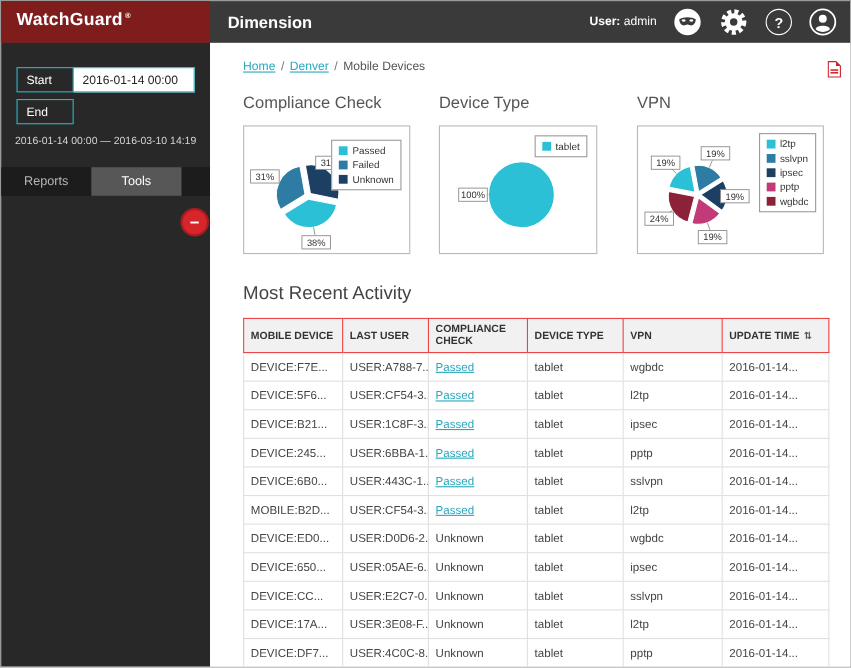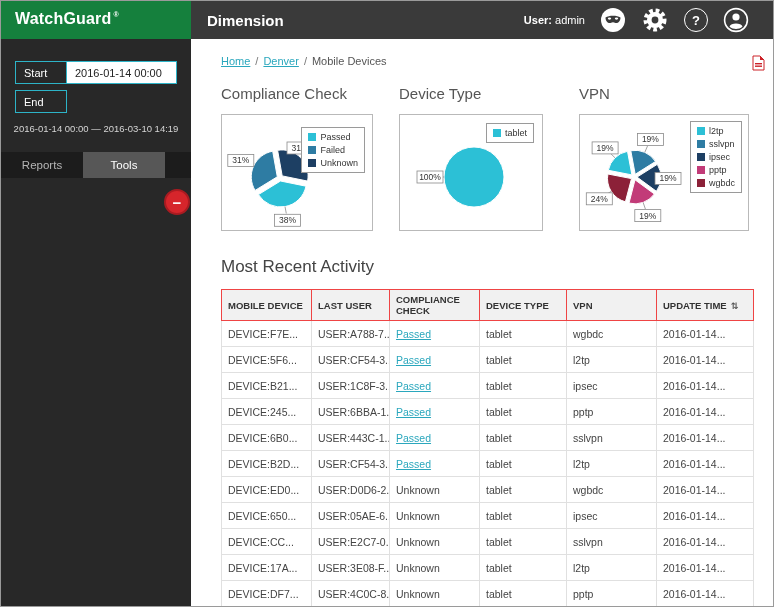--- a/index.html
+++ b/index.html
@@ -2,24 +2,24 @@
 <html><head>
 <meta charset="utf-8">
 <style>
   * { margin:0; padding:0; box-sizing:border-box; }
   html,body { background:#e9e9e9; }
   body { font-family:"Liberation Sans","DejaVu Sans",sans-serif; }
   .app { width:774px; height:607px; border:1px solid #9a9a9a; background:#fff; position:relative; overflow:hidden; }
 
   
   .topbar { height:38px; background:#3a3a3a; display:flex; align-items:center; }
-  .logo { width:190px; height:38px; background:#15803d; color:#fff; display:flex; align-items:flex-start; padding:9px 0 0 14px; font-weight:bold; font-size:16px; letter-spacing:.2px; }
+  .logo { width:190px; height:38px; background:#7f1d1d; color:#fff; display:flex; align-items:flex-start; padding:9px 0 0 14px; font-weight:bold; font-size:16px; letter-spacing:.2px; }
   .logo sup { font-size:7px; margin-left:2px; margin-top:1px; }
   .bar-title { color:#fff; font-size:15px; font-weight:bold; margin-left:16px; }
-  .bar-right { margin-left:auto; display:flex; align-items:center; gap:15px; padding-right:24px; color:#fff; font-size:11px; }
+  .bar-right { margin-left:auto; display:flex; align-items:center; gap:15px; padding-right:12px; color:#fff; font-size:11px; }
   .user-text { white-space:nowrap; }
   .user-label { font-weight:bold; }
   .circ-icon { width:24px; height:24px; border:1.5px solid #fff; border-radius:50%; display:flex; align-items:center; justify-content:center; color:#fff; font-weight:bold; font-size:13px; cursor:pointer; }
 
   
   .sidebar { position:absolute; left:0; top:38px; width:190px; height:569px; background:#282828; }
   .date-row { display:flex; margin:0 14px; height:23px; }
   .date-row.first { margin-top:22px; }
   .date-row + .date-row { margin-top:6px; }
   .date-label { width:52px; border:1px solid #2db4c8; color:#fff; font-size:11px; display:flex; align-items:center; padding-left:8px; background:#282828; }
@@ -280,21 +280,21 @@
           </tr>
           <tr>
             <td>DEVICE:6B0...</td>
             <td>USER:443C-1...</td>
             <td><a class="passed-link">Passed</a></td>
             <td>tablet</td>
             <td>sslvpn</td>
             <td>2016-01-14...</td>
           </tr>
           <tr>
-            <td>DEVICE:B2D...</td>
+            <td>MOBILE:B2D...</td>
             <td>USER:CF54-3...</td>
             <td><a class="passed-link">Passed</a></td>
             <td>tablet</td>
             <td>l2tp</td>
             <td>2016-01-14...</td>
           </tr>
           <tr>
             <td>DEVICE:ED0...</td>
             <td>USER:D0D6-2...</td>
             <td>Unknown</td>

